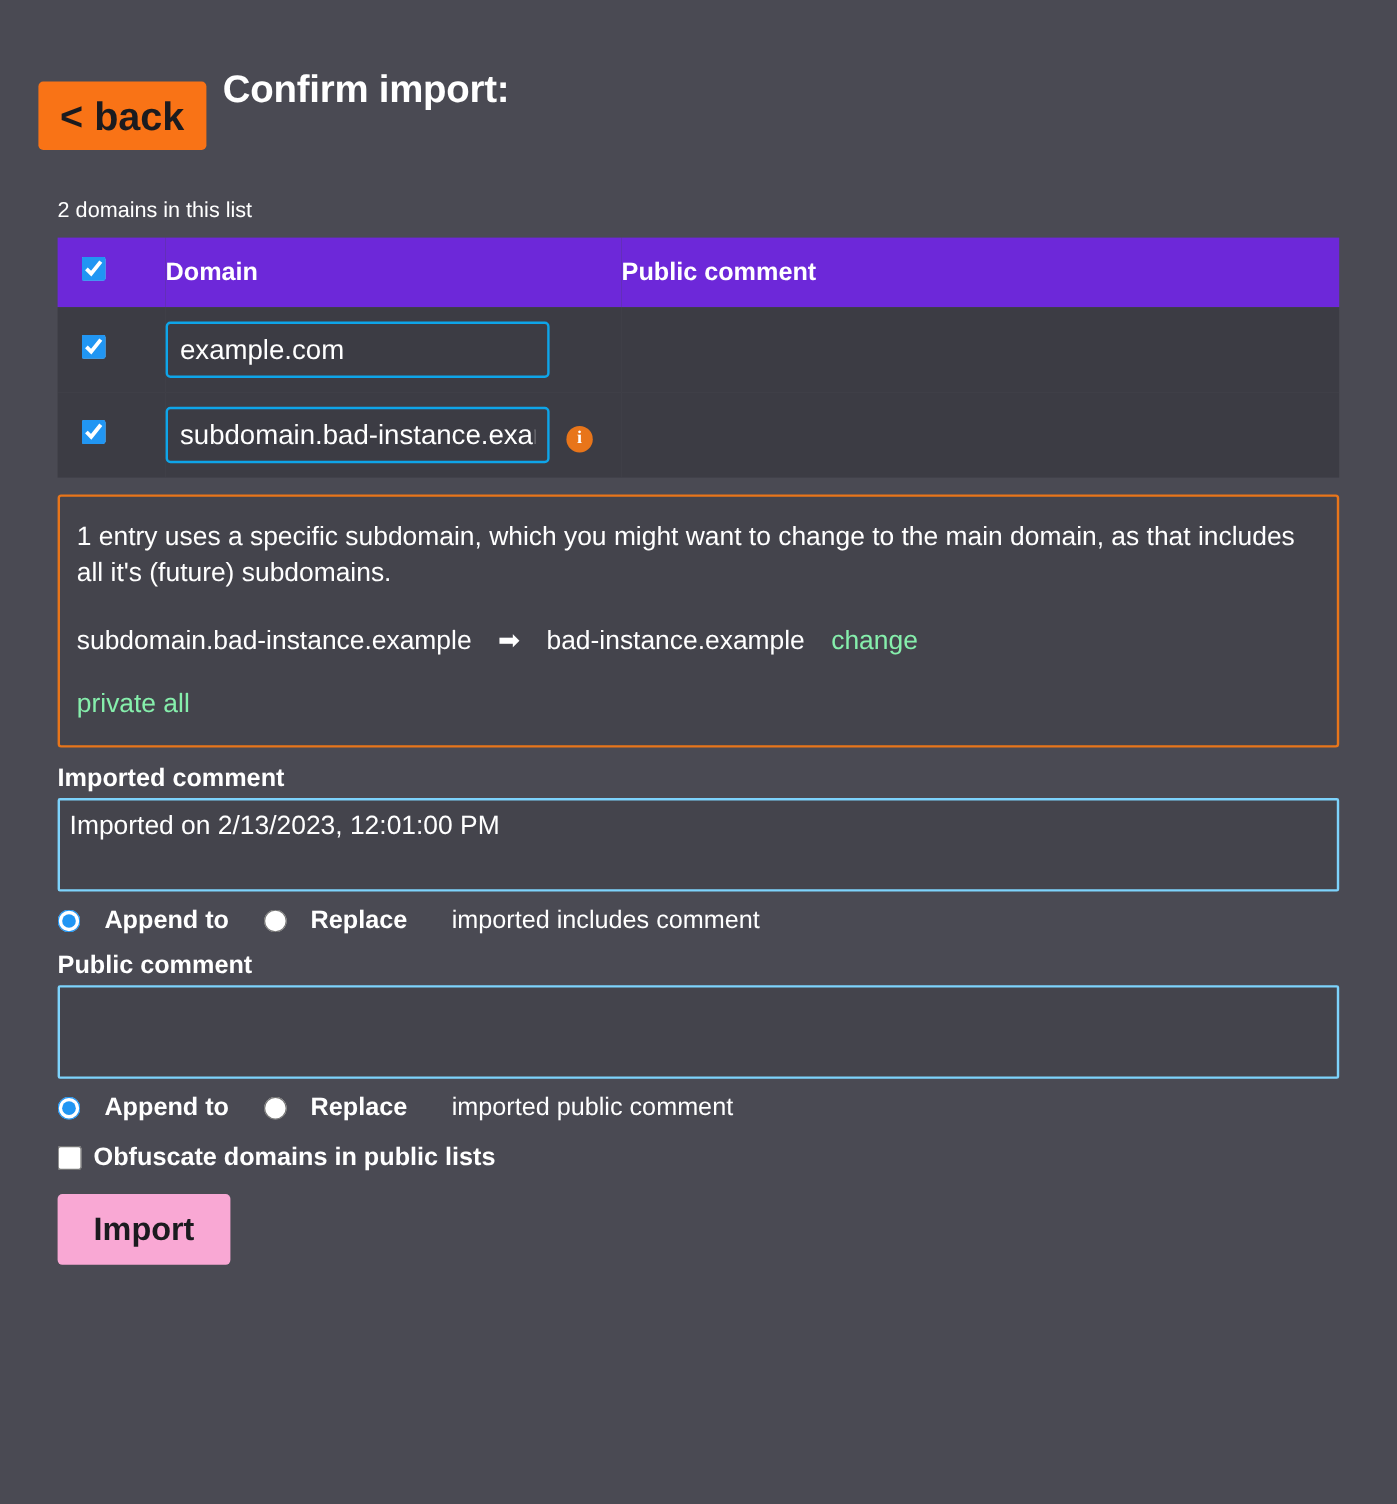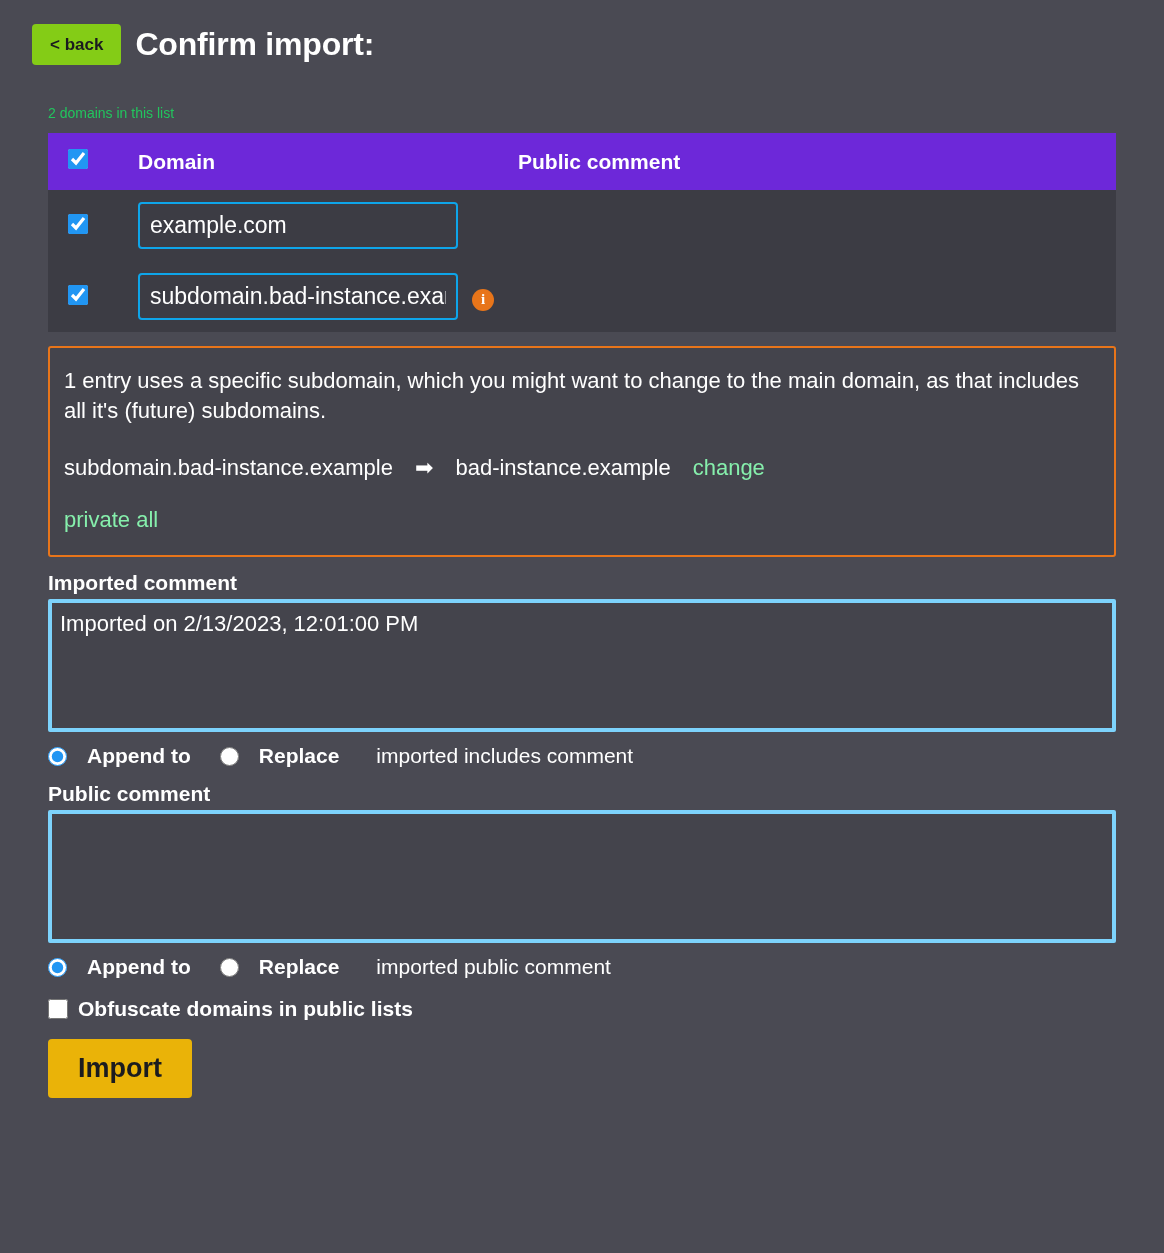--- a/index.html
+++ b/index.html
@@ -19,41 +19,42 @@
     box-sizing: border-box;
   }
   
   .header {
     display: flex;
     align-items: center;
     gap: 14px;
     margin-bottom: 40px;
   }
   .back-button {
-    background: #84cc16;
+    background: #f97316;
     color: #1b1b1f;
     border: none;
     border-radius: 4px;
     font-family: "Liberation Sans", sans-serif;
-    font-size: 17px;
+    font-size: 33px;
     font-weight: bold;
     padding: 12px 18px;
     cursor: pointer;
     line-height: 1;
+    margin-top: 44px;
   }
   .page-title {
     font-size: 32px;
     font-weight: bold;
     letter-spacing: -0.2px;
   }
   
   .domain-count {
-    font-size: 14px;
+    font-size: 18px;
     margin: 0 0 12px 16px;
-    color: #22c55e;
+    color: #ffffff;
   }
   
   .table {
     margin: 0 16px 0 16px;
     border-collapse: collapse;
     width: calc(100% - 32px);
   }
   .table-head-row {
     background: #6d28d9;
   }
@@ -140,23 +141,23 @@
   .field-label {
     font-size: 21px;
     font-weight: bold;
     margin: 14px 0 4px 16px;
   }
   .comment-box {
     display: block;
     margin: 0 16px;
     width: calc(100% - 32px);
     box-sizing: border-box;
-    height: 133px;
+    height: 78px;
     background: #44444c;
-    border: 4px solid #7dd3fc;
+    border: 2px solid #7dd3fc;
     border-radius: 2px;
     color: #ffffff;
     font-family: "Liberation Sans", sans-serif;
     font-size: 22px;
     padding: 8px 8px;
     resize: none;
     outline: none;
   }
   .radio-row {
     display: flex;
@@ -186,21 +187,21 @@
     margin: 18px 0 0 16px;
     font-size: 21px;
     font-weight: bold;
   }
   .checkbox-row input[type="checkbox"] {
     margin-right: 10px;
     accent-color: #ffffff;
   }
   .import-button {
     margin: 18px 0 0 16px;
-    background: #eab308;
+    background: #f9a8d4;
     color: #1b1b1f;
     border: none;
     border-radius: 4px;
     font-family: "Liberation Sans", sans-serif;
     font-size: 27px;
     font-weight: bold;
     padding: 14px 30px;
     cursor: pointer;
   }
 </style>

